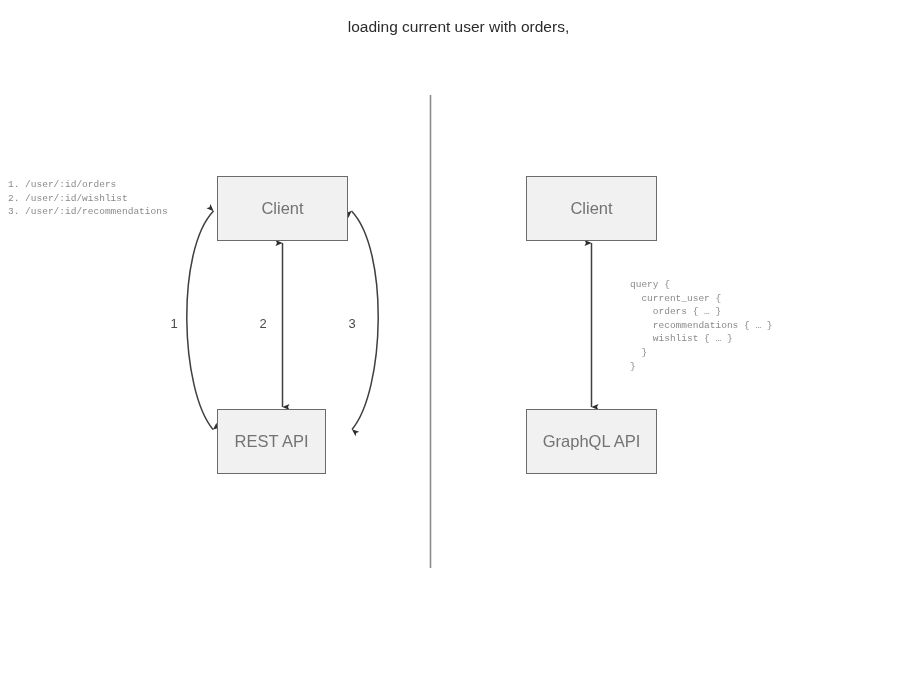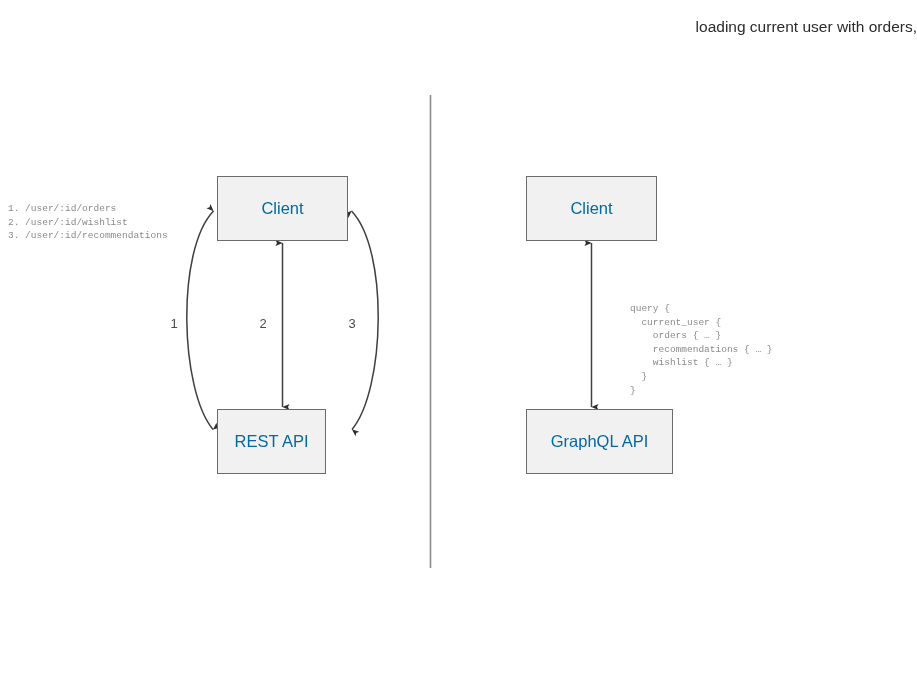--- a/index.html
+++ b/index.html
@@ -21,55 +21,54 @@
     width: 917px;
     height: 689px;
   }
 
   
   .title {
     position: absolute;
     left: 0;
     top: 17px;
     width: 917px;
-    text-align: right;
+    text-align: center;
     font-family: "Liberation Sans", sans-serif;
     font-size: 15.5px;
     line-height: 19px;
     color: #2b2b2b;
     white-space: pre;
   }
 
   
   .node {
     position: absolute;
     box-sizing: border-box;
     background: #f1f1f1;
     border: 1.5px solid #6b6b6b;
     display: flex;
     align-items: center;
     justify-content: center;
     font-family: "Liberation Sans", sans-serif;
     font-size: 16.5px;
-    color: #0369a1;
+    color: #737373;
   }
   #node-client-rest  { left: 217px; top: 176px; width: 131px; height: 65px; }
   #node-rest-api     { left: 217px; top: 409px; width: 109px; height: 65px; }
   #node-client-gql   { left: 526px; top: 176px; width: 131px; height: 65px; }
-  #node-graphql-api  { left: 526px; top: 409px; width: 147px; height: 65px; }
+  #node-graphql-api  { left: 526px; top: 409px; width: 131px; height: 65px; }
 
   
   .codeblock {
     position: absolute;
     font-family: "Liberation Mono", "DejaVu Sans Mono", monospace;
     font-size: 9.5px;
     line-height: 13.6px;
     color: #8a8a8a;
     white-space: pre;
-    margin-top: 24px;
   }
   #rest-endpoints { left: 8px;   top: 178px; }
   #gql-query      { left: 630px; top: 278px; }
 
   
   .edge-label {
     position: absolute;
     font-family: "Liberation Sans", sans-serif;
     font-size: 13px;
     color: #4a4a4a;

